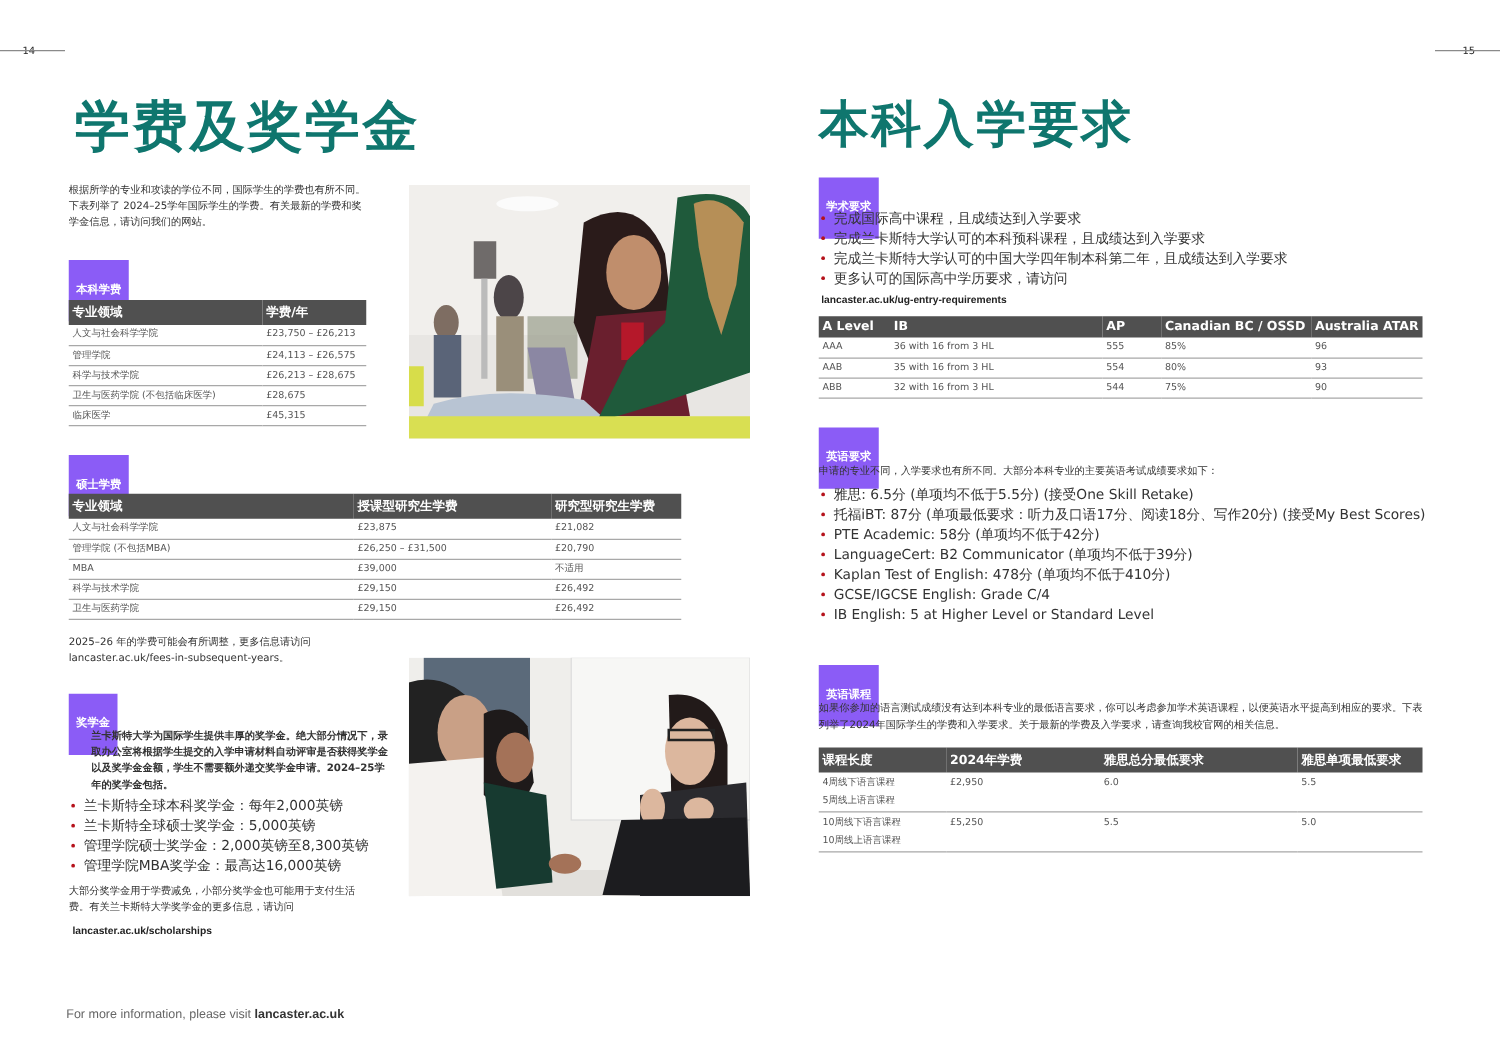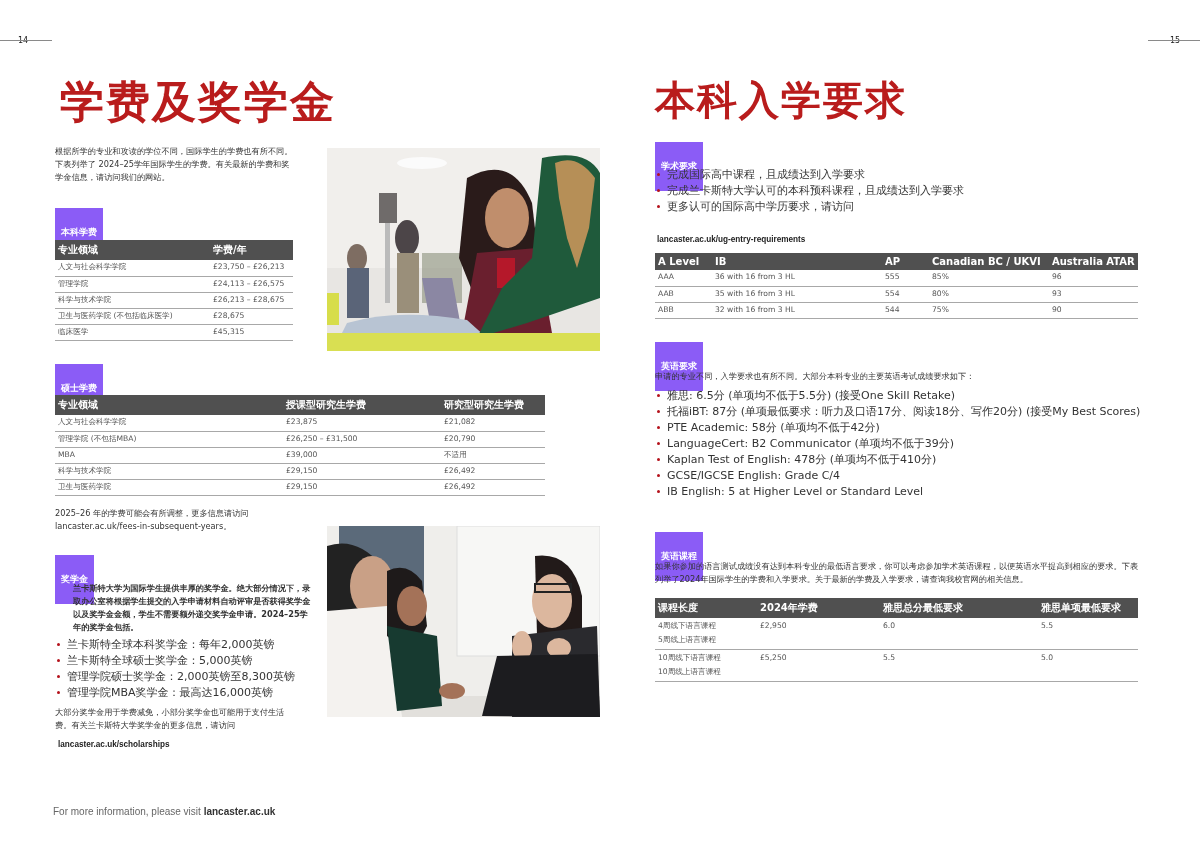--- a/index.html
+++ b/index.html
@@ -2,21 +2,21 @@
 <html><head>
 <meta charset="utf-8">
 <style>
   * { box-sizing: border-box; margin: 0; padding: 0; }
   html, body { width: 1200px; height: 847px; background: #ffffff; overflow: hidden; }
   body { font-family: "DejaVu Sans", "Liberation Sans", sans-serif; color: #333; position: relative; }
 
   .page-num { position: absolute; top: 36px; font-size: 8px; font-weight: normal; color: #222; }
   .page-rule { position: absolute; top: 40px; height: 1px; background: #8a8a8a; }
 
-  .big-title { position: absolute; font-size: 44px; color: #b91c1c; font-weight: bold; letter-spacing: 2px; line-height: 1; }
+  .big-title { position: absolute; font-size: 44px; color: #0f766e; font-weight: bold; letter-spacing: 2px; line-height: 1; }
 
   .para { position: absolute; font-size: 8.2px; line-height: 13px; color: #333; }
   .link-bold { position: absolute; font-size: 8.2px; font-weight: bold; color: #222; font-family: "Liberation Sans", sans-serif; }
 
   .tag { position: absolute; background: #8b5cf6; color: #fff; font-size: 9px; font-weight: bold; padding: 19px 6px; line-height: 11px; }
 
   table.tbl { position: absolute; border-collapse: collapse; font-size: 7.6px; color: #555; }
   table.tbl th { background: #505050; color: #fff; font-weight: bold; font-size: 10px; text-align: left; padding: 3px 3px; height: 17px; }
   table.tbl td { padding: 2px 3px; height: 16px; border-bottom: 1.5px solid #a8a8a8; vertical-align: top; }
   table.tbl.lang td { height: 28px; line-height: 14px; padding-top: 1px; }
@@ -179,31 +179,32 @@
 
 <div class="page-num" style="left:1170px;">15</div>
 <div class="page-rule" style="left:1148px;width:52px;"></div>
 
 <div class="big-title" style="left:655px;top:80px;font-size:40px;">本科入学要求</div>
 
 <div class="tag" style="left:655px;top:142px;">学术要求</div>
 <ul class="bul" style="left:655px;top:167px;">
   <li>完成国际高中课程，且成绩达到入学要求</li>
   <li>完成兰卡斯特大学认可的本科预科课程，且成绩达到入学要求</li>
+  <li>完成兰卡斯特大学认可的中国大学四年制本科第二年，且成绩达到入学要求</li>
   <li>更多认可的国际高中学历要求，请访问</li>
 </ul>
 <div class="link-bold" style="left:657px;top:235px;">lancaster.ac.uk/ug-entry-requirements</div>
 
 <table class="tbl" style="left:655px;top:253px;width:483px;">
   <thead>
       <tr>
     <th style="width:57px;">A Level</th>
     <th style="width:170px;">IB</th>
     <th style="width:47px;">AP</th>
-    <th style="width:120px;">Canadian BC / UKVI</th>
+    <th style="width:120px;">Canadian BC / OSSD</th>
     <th>Australia ATAR</th>
   </tr>
     </thead>
   <tbody>
     <tr>
         <td>AAA</td>
         <td>36 with 16 from 3 HL</td>
         <td>555</td>
         <td>85%</td>
         <td>96</td>

